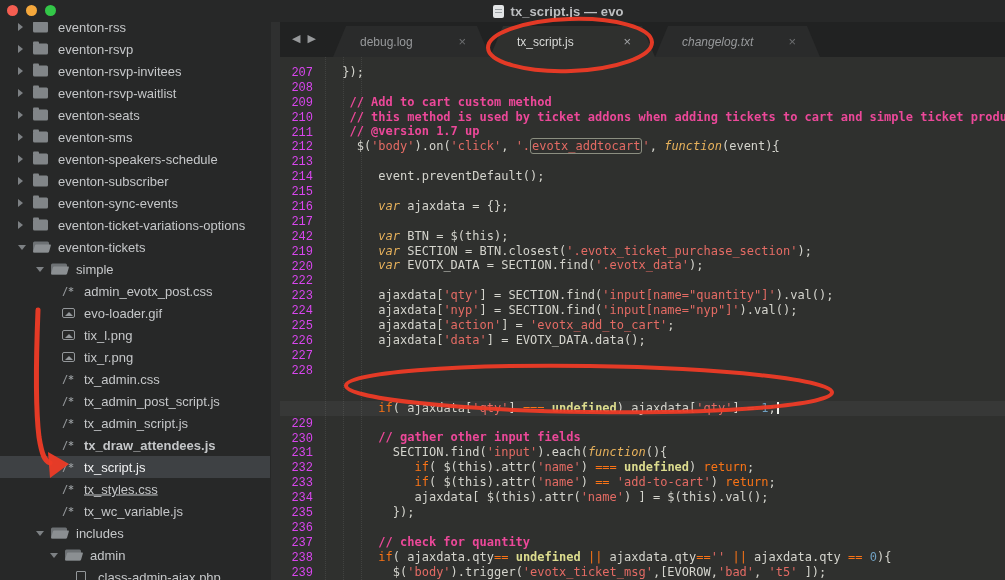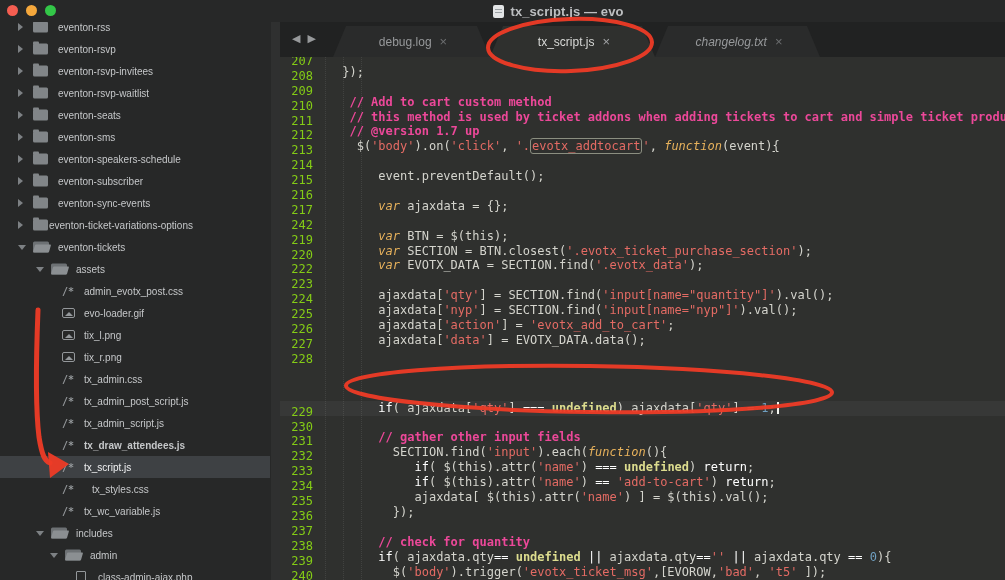--- a/index.html
+++ b/index.html
@@ -15,21 +15,21 @@
   #title-wrap { position:absolute; left:0; right:0; top:0; height:22px; display:flex; align-items:center; justify-content:center; transform:translateX(56px); }
   #doc-icon { width:11px; height:13px; background:#e3e5e6; border-radius:2px; margin-right:6px; position:relative; }
   #doc-icon::after { content:''; position:absolute; left:2px; right:2px; top:3px; height:7px;
     background:repeating-linear-gradient(#e3e5e6 0 1px, #9aa0a3 1px 2px, #e3e5e6 2px 3px); }
   #window-title { color:#bdbfc1; font-size:13px; font-weight:700; letter-spacing:.1px; }
   
   #sidebar { position:absolute; left:0; top:16px; width:270px; bottom:0; overflow:hidden; z-index:1; }
   #scroll-strip { position:absolute; left:271px; top:22px; width:9px; bottom:0; background:#2f3030; z-index:1; }
   .row { position:relative; height:22px; width:270px; }
   .row.sel { background:#3e4144; }
-  .row .lab { position:absolute; top:50%; transform:translateY(-50%); font-size:10px; color:#c5c7c9; white-space:nowrap; }
+  .row .lab { position:absolute; top:50%; transform:translateY(-50%); font-size:13px; color:#c5c7c9; white-space:nowrap; }
   .row.sel .lab { color:#f0f1f2; }
   .tri { position:absolute; top:50%; width:0; height:0; }
   .tri.right { transform:translateY(-50%); border-left:5px solid #7d8184; border-top:4px solid transparent; border-bottom:4px solid transparent; }
   .tri.down  { transform:translateY(-40%); border-top:5px solid #7d8184; border-left:4px solid transparent; border-right:4px solid transparent; }
   .ic { position:absolute; top:50%; transform:translateY(-50%); }
   .ic.folder { width:15px; height:11px; background:#818588; border-radius:1.5px; }
   .ic.folder::before { content:''; position:absolute; top:-2px; left:0; width:6px; height:3px; background:#818588; border-radius:1px 1px 0 0; }
   .ic.folder-open { width:16px; height:11px; }
   .ic.folder-open::before { content:''; position:absolute; inset:0; background:#6d7174; border-radius:1.5px; }
   .ic.folder-open::after  { content:''; position:absolute; left:1px; right:-1px; top:3px; bottom:0; background:#8b8f92; transform:skewX(-16deg); border-radius:1px; }
@@ -37,39 +37,39 @@
   .ic.image { width:13px; height:10px; border:1px solid #94989b; border-radius:2px; }
   .ic.image::after { content:''; position:absolute; bottom:1px; left:2px; width:0; height:0;
     border-left:4px solid transparent; border-right:4px solid transparent; border-bottom:4px solid #94989b; }
   .ic.file { width:10px; height:12px; border:1px solid #94989b; border-radius:1px; }
   
   #editor { position:absolute; left:280px; top:22px; right:0; bottom:0; background:#2f302e; z-index:2; }
   #tabbar { position:absolute; left:0; top:0; right:0; height:35px; background:#212222; z-index:3; }
   #nav-arrows { position:absolute; left:12px; top:10px; color:#97999b; font-size:11px; letter-spacing:2px; }
   #nav-arrows span { cursor:default; }
   #tabs { position:absolute; left:53px; bottom:0; display:flex; }
-  .tab { position:relative; height:31px; display:flex; align-items:center; justify-content:center;
+  .tab { position:relative; height:31px; display:flex; align-items:center; justify-content:space-between;
     padding:0 24px 0 27px; background:#2a2b2b;
     clip-path:polygon(13px 0, calc(100% - 13px) 0, 100% 100%, 0 100%); }
   .tab:nth-child(1){ width:157px; } .tab:nth-child(2){ width:165px; } .tab:nth-child(3){ width:165px; }
   .tab .tlabel { font-size:12px; color:#97999b; white-space:nowrap; }
   .tab .tclose { font-size:13px; color:#6d6f71; margin-left:8px; }
   .tab.active { background:#2f302e; }
   .tab.active .tlabel { color:#d8d9d7; }
   .tab.active .tclose { color:#a2a4a6; }
   .tab.italic .tlabel { font-style:italic; }
   
   #code { position:absolute; left:0; top:28px; right:0; z-index:1; }
   .cl { position:relative; height:14.9px; white-space:pre; font:12px "DejaVu Sans Mono","Liberation Mono",monospace; color:#d4d4cd; }
-  .cl .num { position:absolute; left:0; top:4px; width:33px; text-align:right; color:#84cc16; }
+  .cl .num { position:absolute; left:0; top:16px; width:33px; text-align:right; color:#d946ef;font-family:Liberation Mono, monospace; }
   .cl .src { position:absolute; left:55px; top:0; }
   .cl.curline { background:rgba(255,255,255,.045);margin-top:38px; }
   .guides { position:absolute; top:35px; bottom:0; width:0; border-left:1px dotted rgba(255,255,255,.09); z-index:0; }
   
-  .c { color:#ec4899;font-weight:bold; } .s { color:#e46b64; } .k { color:#ffffff; }
+  .c { color:#ec4899;font-weight:bold; } .s { color:#e46b64; } .k { color:#f97316; }
   .y { color:#e8b25c; font-style:italic; } .n { color:#6f9fc0; }
   .u { color:#dcdc8e; font-weight:bold; } .p { color:#d4d4cd; }
   .ul { text-decoration:underline; }
   .sb { color:#e46b64; border:1px solid #8b8e80; border-radius:3px; padding:0 1px; }
   .cur { display:inline-block; width:2px; height:12px; background:#f5f5ef; vertical-align:-2px; margin-left:1px; }
   
   #anno { position:absolute; inset:0; z-index:50; pointer-events:none; }
 </style>
 </head>
 <body>
@@ -130,31 +130,31 @@
         <span class="lab" style="left: 58px;">eventon-subscriber</span>
       </div>
       <div class="row">
         <span class="tri right" style="left: 18px;"></span>
         <span class="ic folder" style="left: 33px;"></span>
         <span class="lab" style="left: 58px;">eventon-sync-events</span>
       </div>
       <div class="row">
         <span class="tri right" style="left: 18px;"></span>
         <span class="ic folder" style="left: 33px;"></span>
-        <span class="lab" style="left: 49px;">eventon-ticket-variations-options</span>
+        <span class="lab" style="left: 58px;">eventon-ticket-variations-options</span>
       </div>
       <div class="row">
         <span class="tri down" style="left: 18px;"></span>
         <span class="ic folder-open" style="left: 33px;"></span>
         <span class="lab" style="left: 58px;">eventon-tickets</span>
       </div>
       <div class="row">
         <span class="tri down" style="left: 36px;"></span>
         <span class="ic folder-open" style="left: 51px;"></span>
-        <span class="lab" style="left: 76px;">assets</span>
+        <span class="lab" style="left: 76px;">simple</span>
       </div>
       <div class="row">
         <span class="ic code" style="left: 62px;">/*</span>
         <span class="lab" style="left: 84px;">admin_evotx_post.css</span>
       </div>
       <div class="row">
         <span class="ic image" style="left: 62px;"></span>
         <span class="lab" style="left: 84px;">evo-loader.gif</span>
       </div>
       <div class="row">
@@ -180,21 +180,21 @@
       <div class="row">
         <span class="ic code" style="left: 62px;">/*</span>
         <span class="lab" style="left: 84px; font-weight: bold;">tx_draw_attendees.js</span>
       </div>
       <div class="row sel">
         <span class="ic code" style="left: 62px;">/*</span>
         <span class="lab" style="left: 84px;">tx_script.js</span>
       </div>
       <div class="row">
         <span class="ic code" style="left: 62px;">/*</span>
-        <span class="lab" style="left: 92px;">tx_styles.css</span>
+        <span class="lab" style="left: 84px; text-decoration: underline;">tx_styles.css</span>
       </div>
       <div class="row">
         <span class="ic code" style="left: 62px;">/*</span>
         <span class="lab" style="left: 84px;">tx_wc_variable.js</span>
       </div>
       <div class="row">
         <span class="tri down" style="left: 36px;"></span>
         <span class="ic folder-open" style="left: 51px;"></span>
         <span class="lab" style="left: 76px;">includes</span>
       </div>

